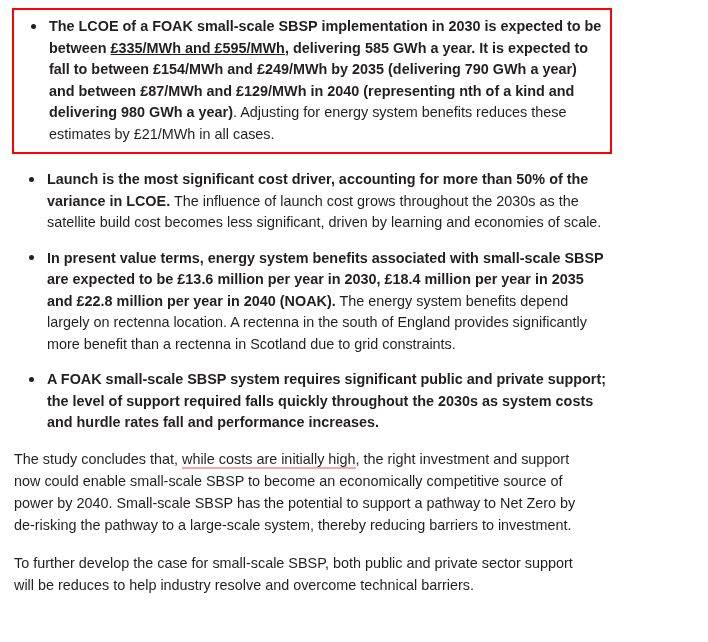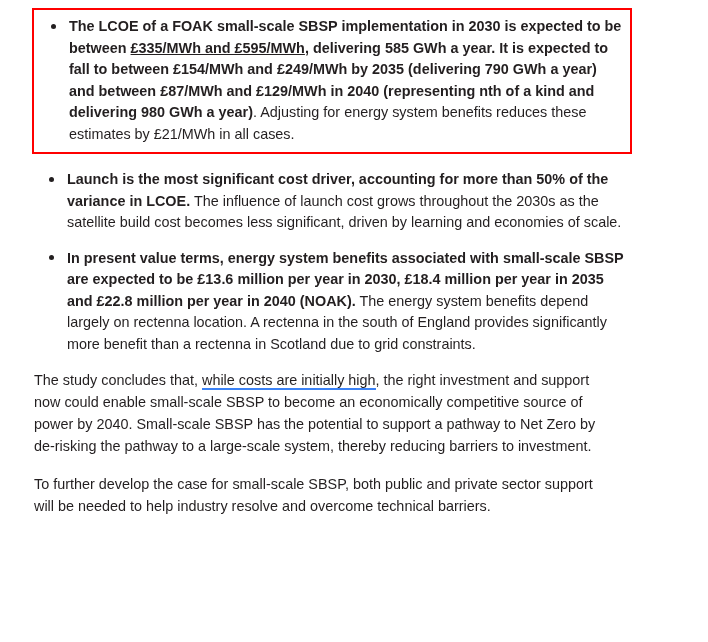--- a/index.html
+++ b/index.html
@@ -13,21 +13,20 @@
     font-family: "Liberation Sans", sans-serif;
     color: #231f20;
     overflow: hidden;
   }
   .page {
     position: relative;
     width: 624px;
     height: 642px;
     box-sizing: border-box;
     padding: 8px 12px 0 12px;
-    margin-left: 20px;
   }
 
   
   ul.bullets {
     list-style: none;
     margin: 0;
     padding: 0;
   }
   ul.bullets > li {
     position: relative;
@@ -74,21 +73,21 @@
   
   p.body {
     font-size: 14.4px;
     line-height: 22px;
     margin: 0 0 16px 0;
     padding-left: 2px;
     padding-right: 18px;
     color: #231f20;
   }
   .red-underline {
-    border-bottom: 2px solid #3b82f6;
+    border-bottom: 2px solid #fca5a5;
     padding-bottom: 0px;
   }
 </style>
 </head>
 <body>
 
 <div class="page">
 
   <div class="highlight-box">
     <ul class="bullets">
@@ -101,19 +100,23 @@
 
   <ul class="bullets">
     <li>
       <span class="dot"></span>
       <span><span class="b">Launch is the most significant cost driver, accounting for more than 50% of the variance in LCOE.</span><span> The influence of launch cost grows throughout the 2030s as the satellite build cost becomes less significant, driven by learning and economies of scale.</span></span>
     </li>
     <li>
       <span class="dot"></span>
       <span><span class="b">In present value terms, energy system benefits associated with small-scale SBSP are expected to be £13.6 million per year in 2030, £18.4 million per year in 2035 and £22.8 million per year in 2040 (NOAK).</span><span> The energy system benefits depend largely on rectenna location. A rectenna in the south of England provides significantly more benefit than a rectenna in Scotland due to grid constraints.</span></span>
     </li>
+    <li>
+      <span class="dot"></span>
+      <span><span class="b">A FOAK small-scale SBSP system requires significant public and private support; the level of support required falls quickly throughout the 2030s as system costs and hurdle rates fall and performance increases.</span></span>
+    </li>
   </ul>
 
 
   <p class="body"><span>The study concludes that, </span><span class="red-underline">while costs are initially high</span><span>, the right investment and support now could enable small-scale SBSP to become an economically competitive source of power by 2040. Small-scale SBSP has the potential to support a pathway to Net Zero by de-risking the pathway to a large-scale system, thereby reducing barriers to investment.</span></p>
-  <p class="body"><span>To further develop the case for small-scale SBSP, both public and private sector support will be needed to help industry resolve and overcome technical barriers.</span></p>
+  <p class="body"><span>To further develop the case for small-scale SBSP, both public and private sector support will be reduces to help industry resolve and overcome technical barriers.</span></p>
 
 </div>
 
 </body></html>

